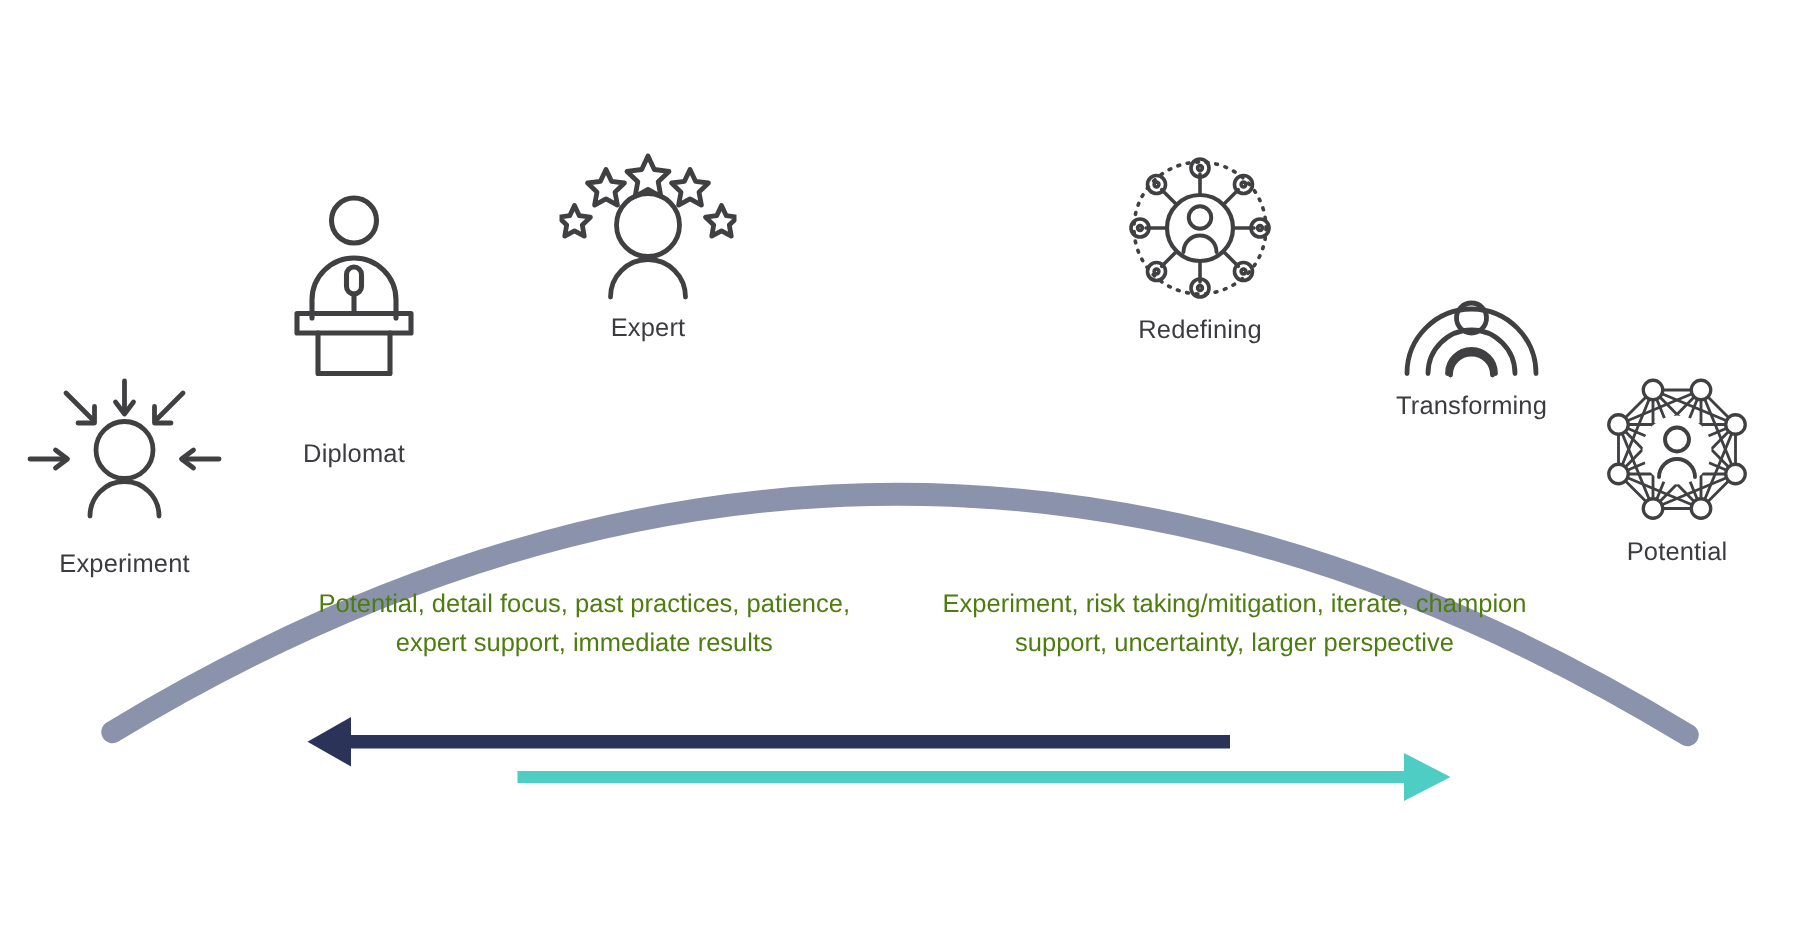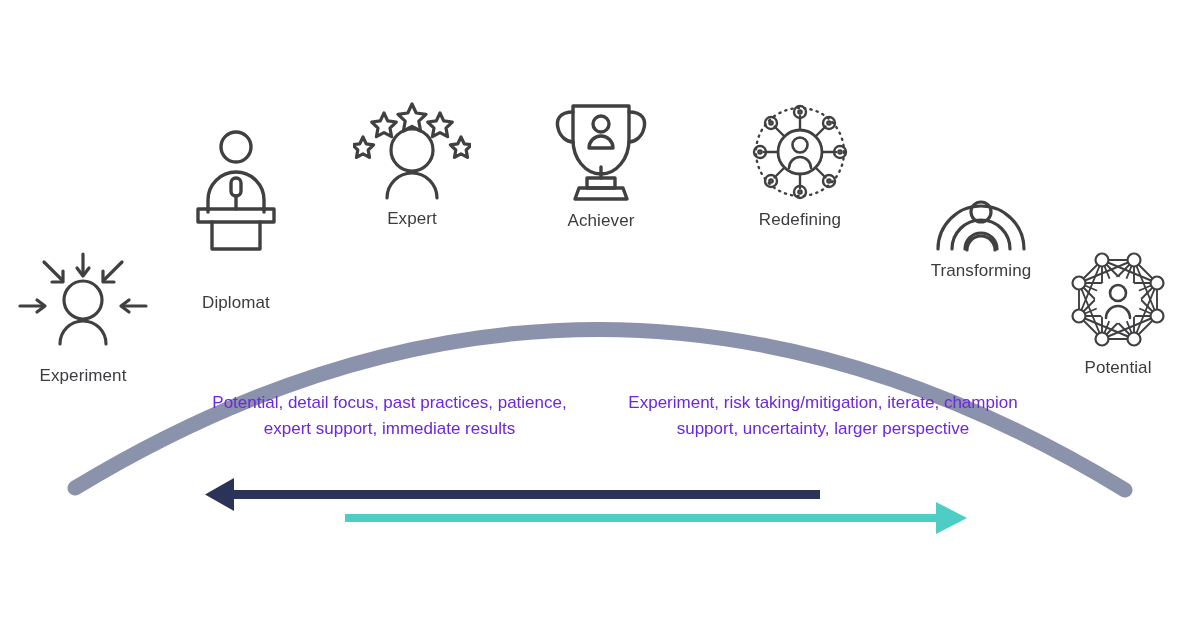--- a/index.html
+++ b/index.html
@@ -43,21 +43,21 @@
     top: 0;
     width: 1200px;
     height: 627px;
     pointer-events: none;
   }
   .desc-block {
     position: absolute;
     text-align: center;
     font-size: 17px;
     line-height: 1.5;
-    color: #6d28d9;
+    color: #4d7c0f;
   }
   .arrow-layer {
     position: absolute;
     left: 0;
     top: 0;
     width: 1200px;
     height: 627px;
   }
 </style>
 </head>
@@ -112,21 +112,21 @@
 
           <rect x="8" y="104" width="76" height="13"></rect>
 
           <path d="M 22 117 L 22 144 L 70 144 L 70 117"></path>
         </g>
       </svg>
     </span>
     <span class="stage-label">Diplomat</span>
   </div>
 
-  <div class="stage" style="left:348px; top:98px; width:128px;">
+  <div class="stage" style="left:368px; top:98px; width:128px;">
     <span class="stage-icon">
       <svg width="118" height="105" viewBox="0 0 118 105" xmlns="http://www.w3.org/2000/svg">
         <g fill="none" stroke="#404042" stroke-width="3.2" stroke-linecap="round" stroke-linejoin="round">
 
           <circle cx="59" cy="52" r="21"></circle>
 
           <path d="M 34 100 A 25 25 0 0 1 84 100"></path>
 
           <path d="M 59 6 L 63.2 15 L 73 16.3 L 65.8 23.2 L 67.6 33 L 59 28.3 L 50.4 33 L 52.2 23.2 L 45 16.3 L 54.8 15 Z"></path>
 
@@ -136,43 +136,20 @@
 
           <path d="M 10 39 L 13.2 45.8 L 20.6 46.8 L 15.2 52 L 16.5 59.4 L 10 55.9 L 3.5 59.4 L 4.8 52 L -0.6 46.8 L 6.8 45.8 Z"></path>
 
           <path d="M 108 39 L 111.2 45.8 L 118.6 46.8 L 113.2 52 L 114.5 59.4 L 108 55.9 L 101.5 59.4 L 102.8 52 L 97.4 46.8 L 104.8 45.8 Z"></path>
         </g>
       </svg>
     </span>
     <span class="stage-label">Expert</span>
   </div>
 
-  <div class="stage" style="left:537px; top:100px; width:128px;">
-    <span class="stage-icon">
-      <svg width="100" height="105" viewBox="0 0 100 105" xmlns="http://www.w3.org/2000/svg">
-        <g fill="none" stroke="#404042" stroke-width="3.4" stroke-linecap="round" stroke-linejoin="round">
-
-          <path d="M 22 6 L 78 6 L 78 40 A 28 34 0 0 1 22 40 Z"></path>
-
-          <path d="M 22 12 C 8 12 5 20 7 28 C 9 37 16 42 22 42"></path>
-
-          <path d="M 78 12 C 92 12 95 20 93 28 C 91 37 84 42 78 42"></path>
-
-          <path d="M 50 67 L 50 78"></path>
-          <path d="M 36 78 L 64 78 L 64 88 L 36 88 Z"></path>
-
-          <path d="M 28 88 L 72 88 L 76 99 L 24 99 Z"></path>
-
-          <circle cx="50" cy="24" r="8"></circle>
-          <path d="M 38 48 A 12 12 0 0 1 62 48 Z"></path>
-        </g>
-      </svg>
-    </span>
-    <span class="stage-label">Achiever</span>
-  </div>
 
   <div class="stage" style="left:916px; top:155px; width:130px;">
     <span class="stage-icon">
       <svg width="100" height="100" viewBox="0 0 100 100" xmlns="http://www.w3.org/2000/svg">
         <g fill="none" stroke="#404042" stroke-width="3.2" stroke-linecap="round">
 
           <path d="M 7 94 A 43 43 0 0 1 93 94"></path>
 
           <path d="M 21 94 A 29 29 0 0 1 79 94"></path>
 

